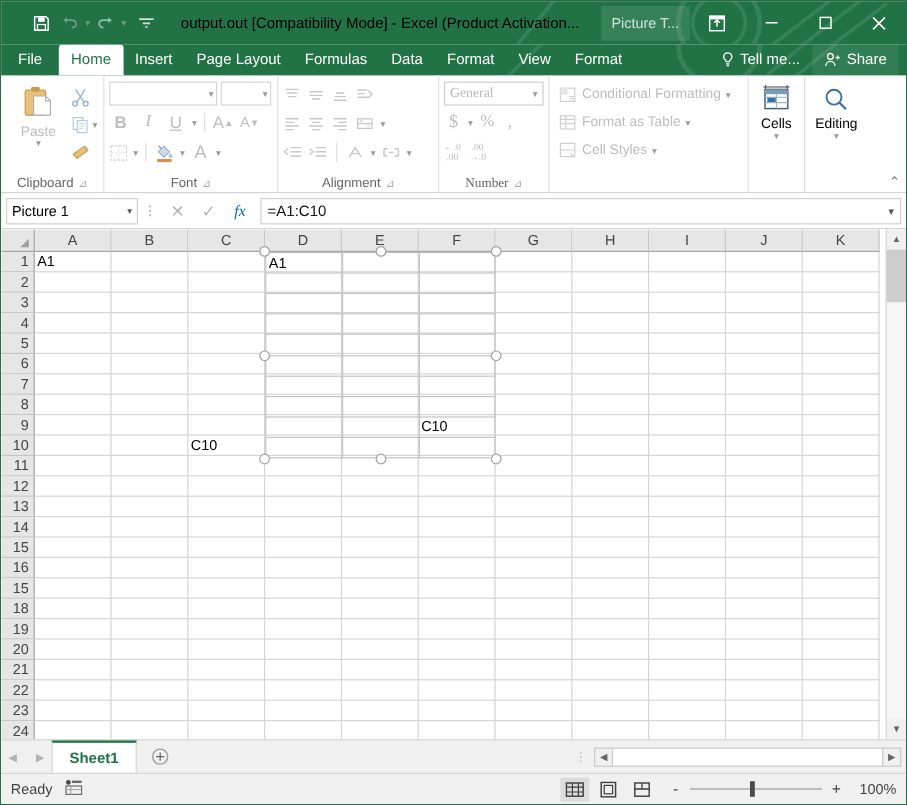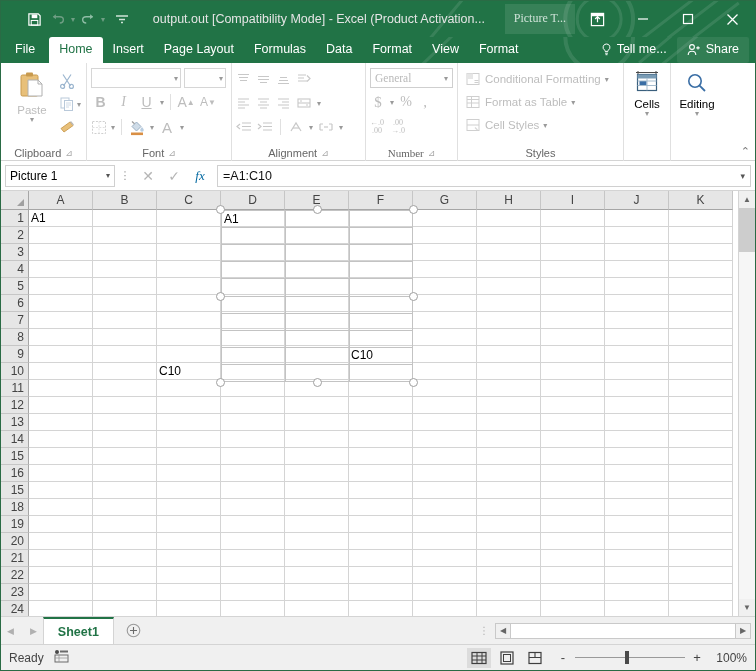--- a/index.html
+++ b/index.html
@@ -19,25 +19,25 @@
     height: 36px; background: #217346; position: relative;
     display: flex; align-items: center; flex: none;
     overflow: hidden;
   }
   .tb-watermark { position:absolute; inset:0; opacity:.10; pointer-events:none; }
   .qat { display:flex; align-items:center; padding-left:22px; gap:2px; position:relative; z-index:2;}
   .qat-btn { width:22px; height:22px; display:flex; align-items:center; justify-content:center;
              color:#fff; }
   .qat-btn.dim { color:#6f9e84; }
   .qat-btn svg { display:block; }
-  .tb-title { flex:1; text-align:center; color:#e5e5e5; font-size:12.5px;
+  .tb-title { flex:1; text-align:center; color:#000000; font-size:12.5px;
               white-space:nowrap; overflow:hidden; position:relative; z-index:2;
               padding-right:0px; }
   .tb-ctx { color:#cfe3d8; font-size:12px; background:rgba(255,255,255,.10);
-            padding:7px 9px 8px; position:relative; z-index:2; white-space:nowrap;font-family:Liberation Serif, serif;}
+            padding:7px 9px 8px; position:relative; z-index:2; white-space:nowrap;}
   .wbtns { display:flex; align-items:center; position:relative; z-index:2; }
   .wbtn { width:45px; height:36px; display:flex; align-items:center; justify-content:center;
           color:#fff; }
 
   
   .tabsbar { height:26px; background:#217346; display:flex; align-items:flex-end;
              position:relative; flex:none; overflow:hidden;}
   .tabsbar .tb-watermark { opacity:.10; }
   .tab { color:#fff; font-size:12.5px; padding:4px 10px 6px; line-height:16px;
          position:relative; z-index:2; white-space:nowrap;}
@@ -498,23 +498,20 @@
         </div>
         <div class="stylesrow">
           <svg width="15" height="14" viewBox="0 0 15 14">
               <rect x="1" y="1.5" width="12" height="11" fill="none" stroke="#cfcfcf" stroke-width="1"></rect>
               <path d="M1 7h12" stroke="#cfcfcf" stroke-width="1"></path>
               <path d="M9 9.5l2.5 2.5" stroke="#d8d8d8" stroke-width="1.3"></path>
             </svg>
           <span>Cell Styles</span>
           <span class="car">▾</span>
         </div>
-      </div>
-      <div class="gname">
-        <span>Styles</span>
       </div>
     </div>
 
     <div class="rgroup" style="width:47px;">
       <div class="gbody" style="justify-content:center;">
         <div class="bigbtn" style="width:44px;">
           <svg width="26" height="26" viewBox="0 0 26 26">
             <rect x="3.5" y="4.5" width="19" height="16" fill="none" stroke="#3a5f7d" stroke-width="1.2"></rect>
             <rect x="3.5" y="4.5" width="19" height="4" fill="#7a9cb5"></rect>
             <rect x="5.5" y="11" width="7" height="4" fill="#3a6ea5"></rect>

